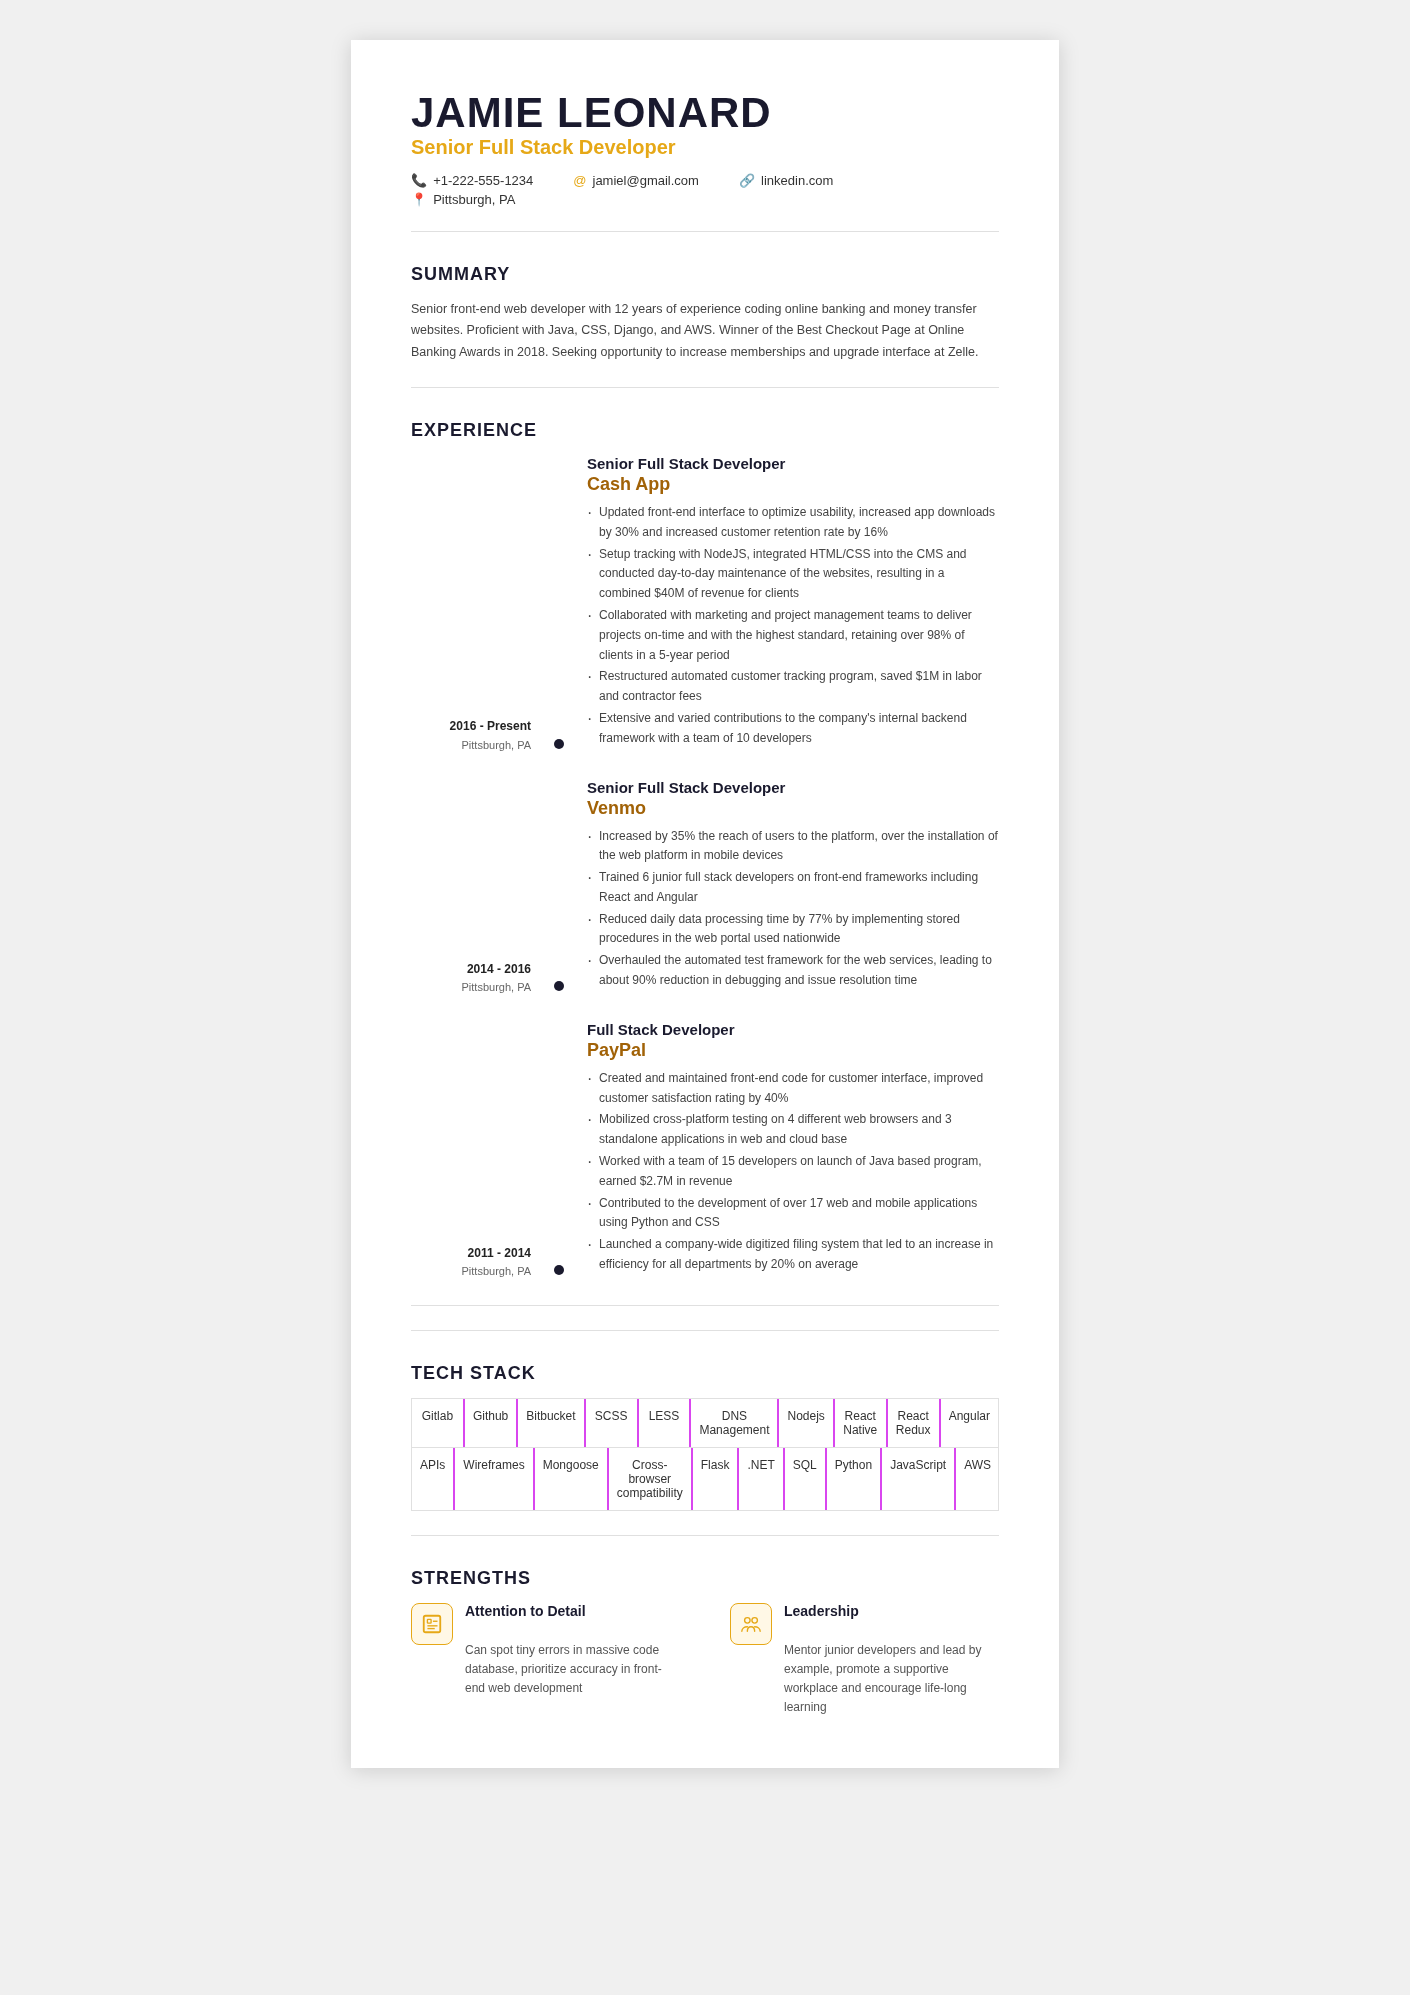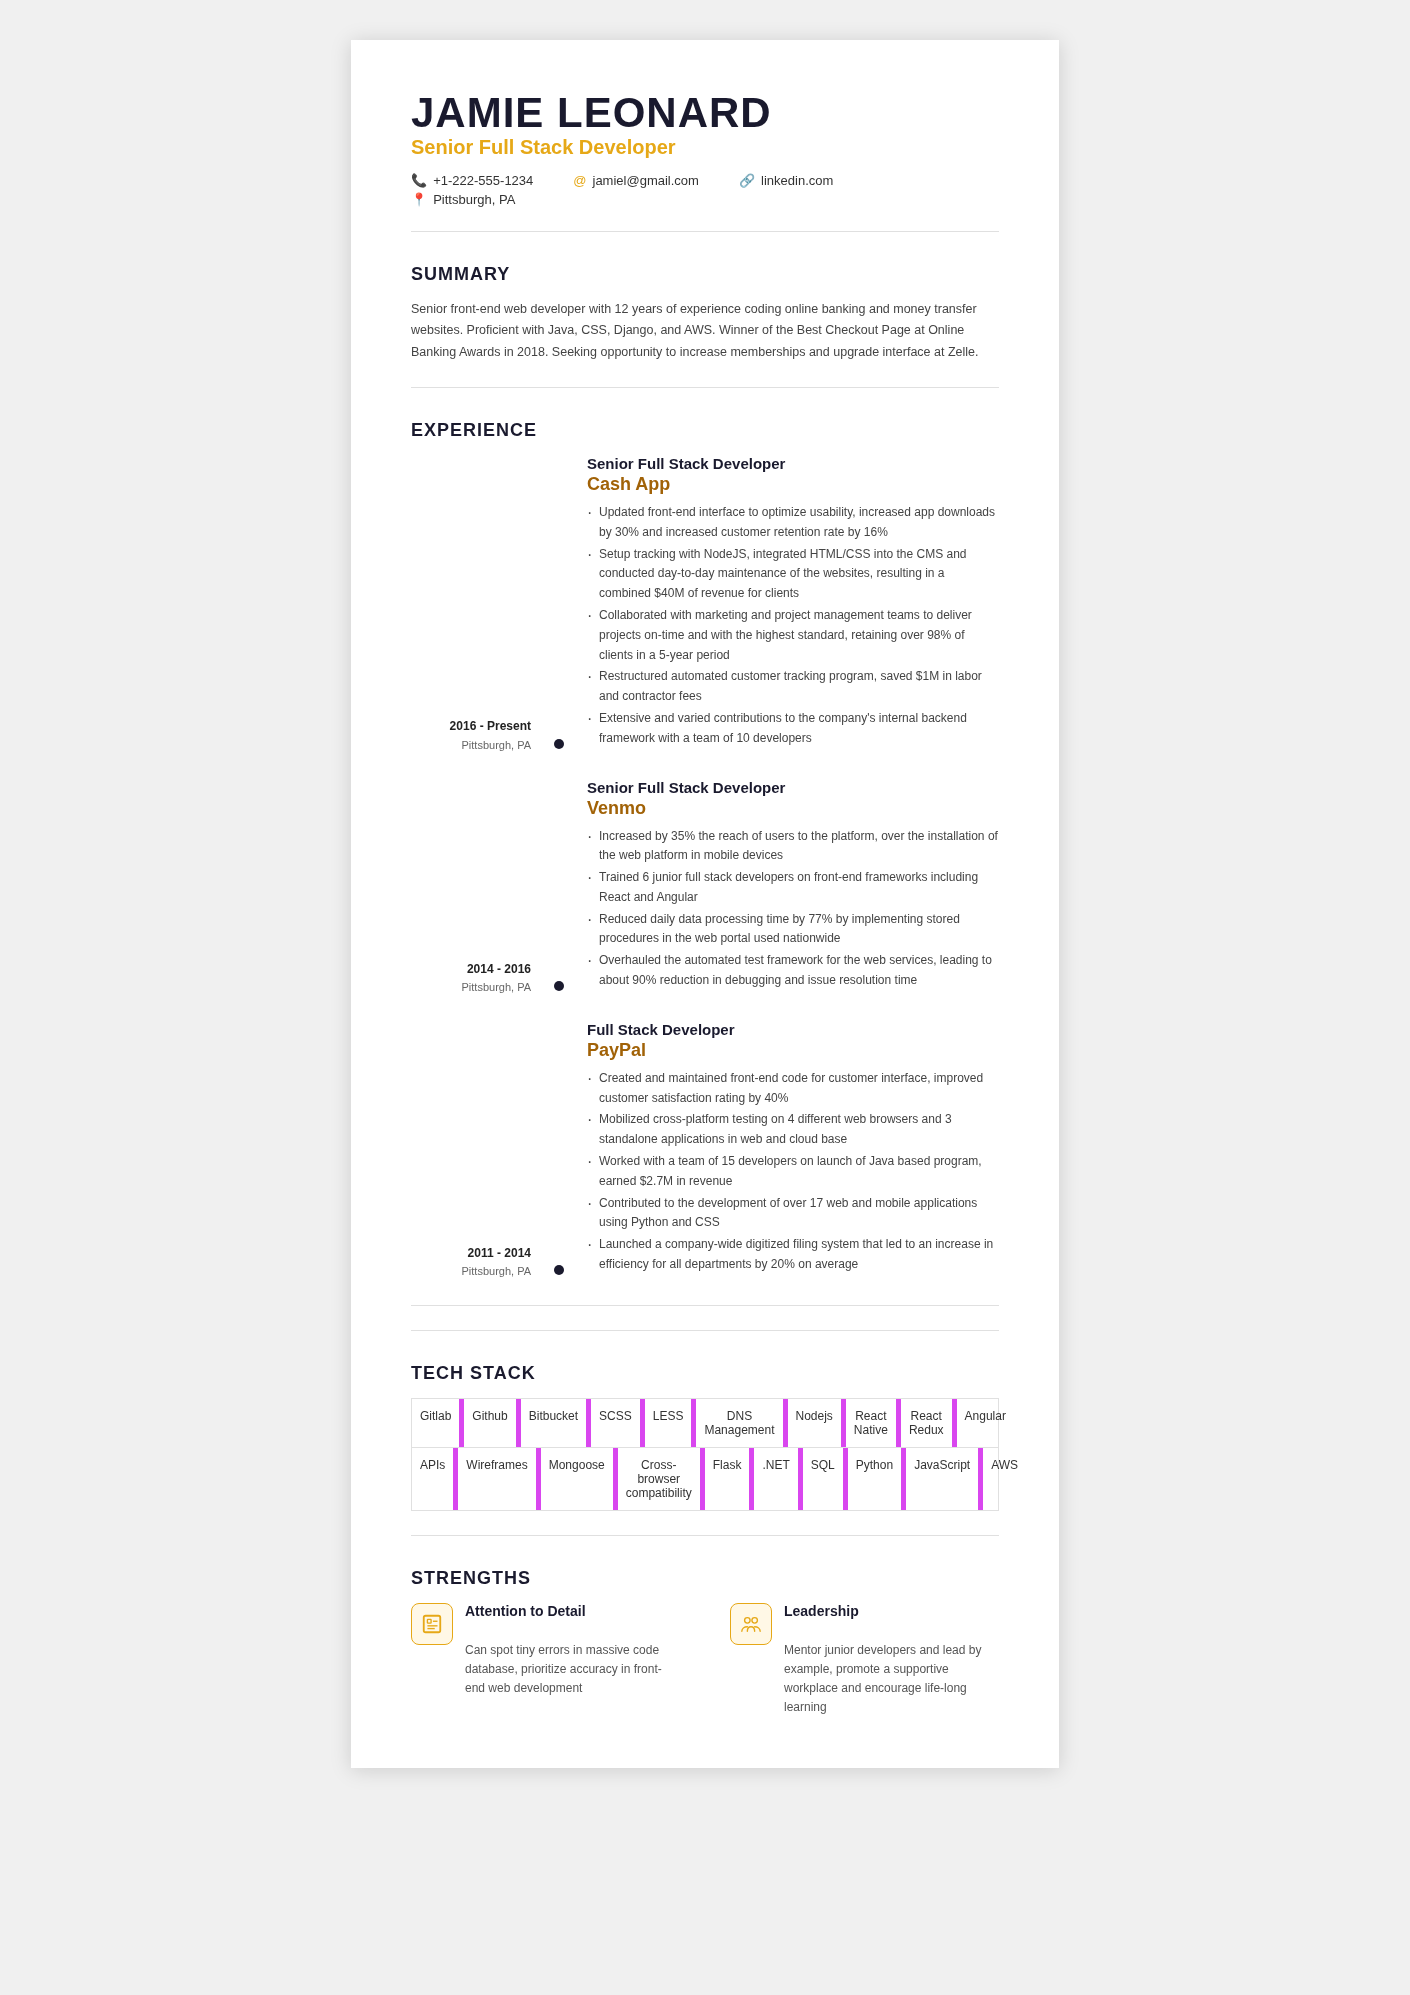--- a/index.html
+++ b/index.html
@@ -195,21 +195,21 @@
     .tech-row:last-child {
       border-bottom: none;
     }
     .tech-item {
       flex: 1;
       text-align: center;
       padding: 10px 8px;
       font-size: 12px;
       font-weight: 500;
       color: #333;
-      border-right: 5px solid #d946ef;
+      border-right: 2px solid #d946ef;
     }
     .tech-item:last-child {
       border-right: none;
     }
     
     .strengths-grid {
       display: flex;
       gap: 50px;
     }
     .strength-item {

